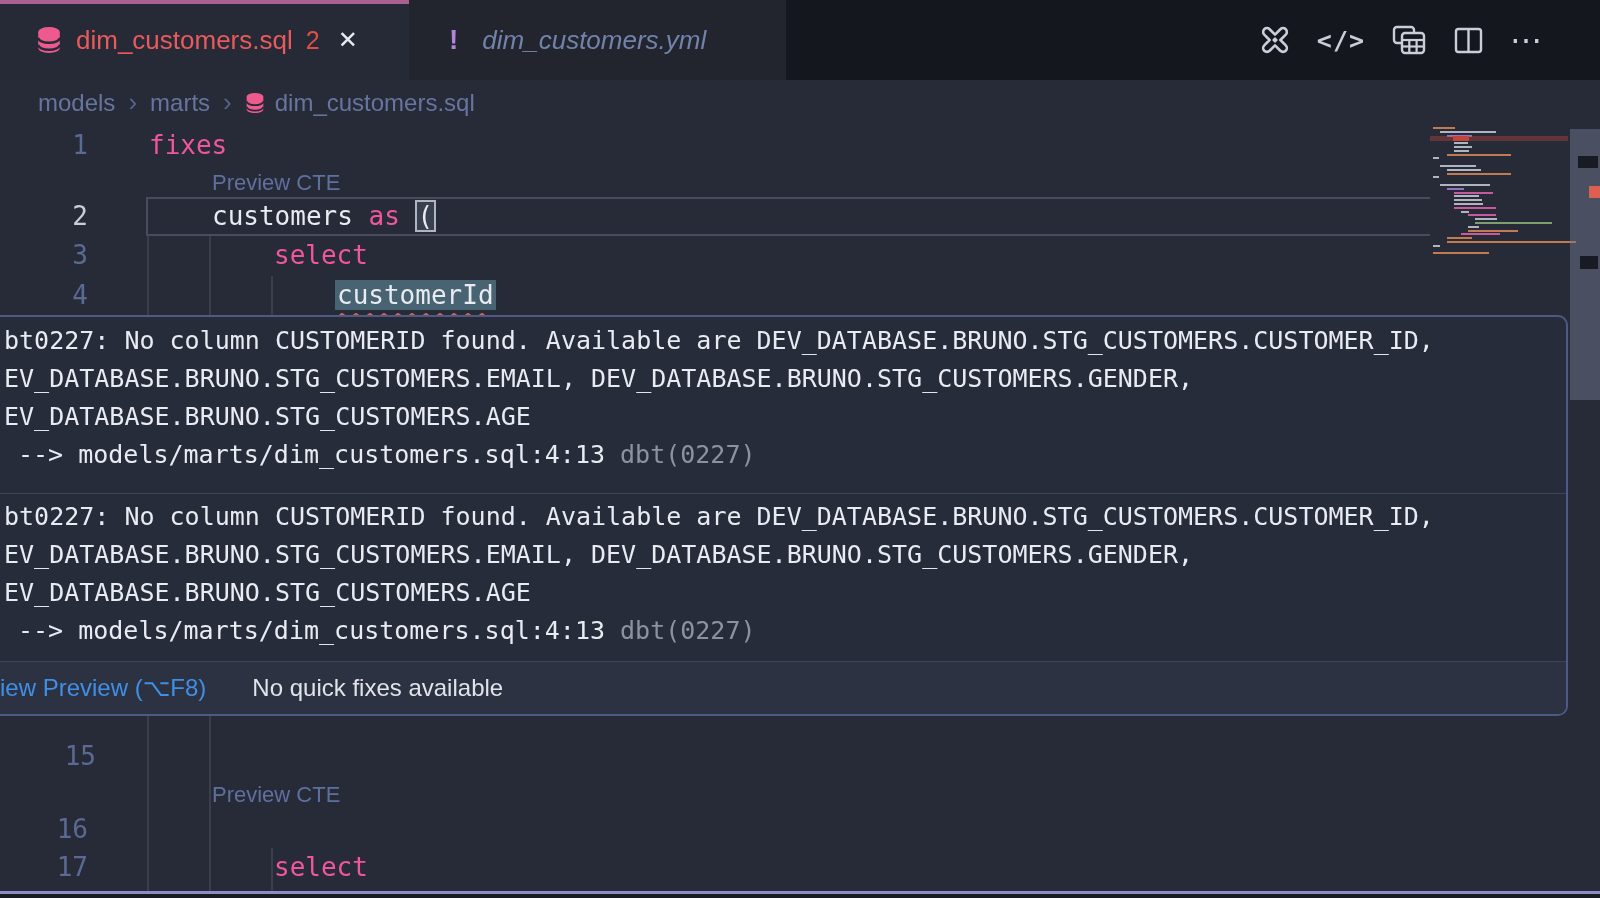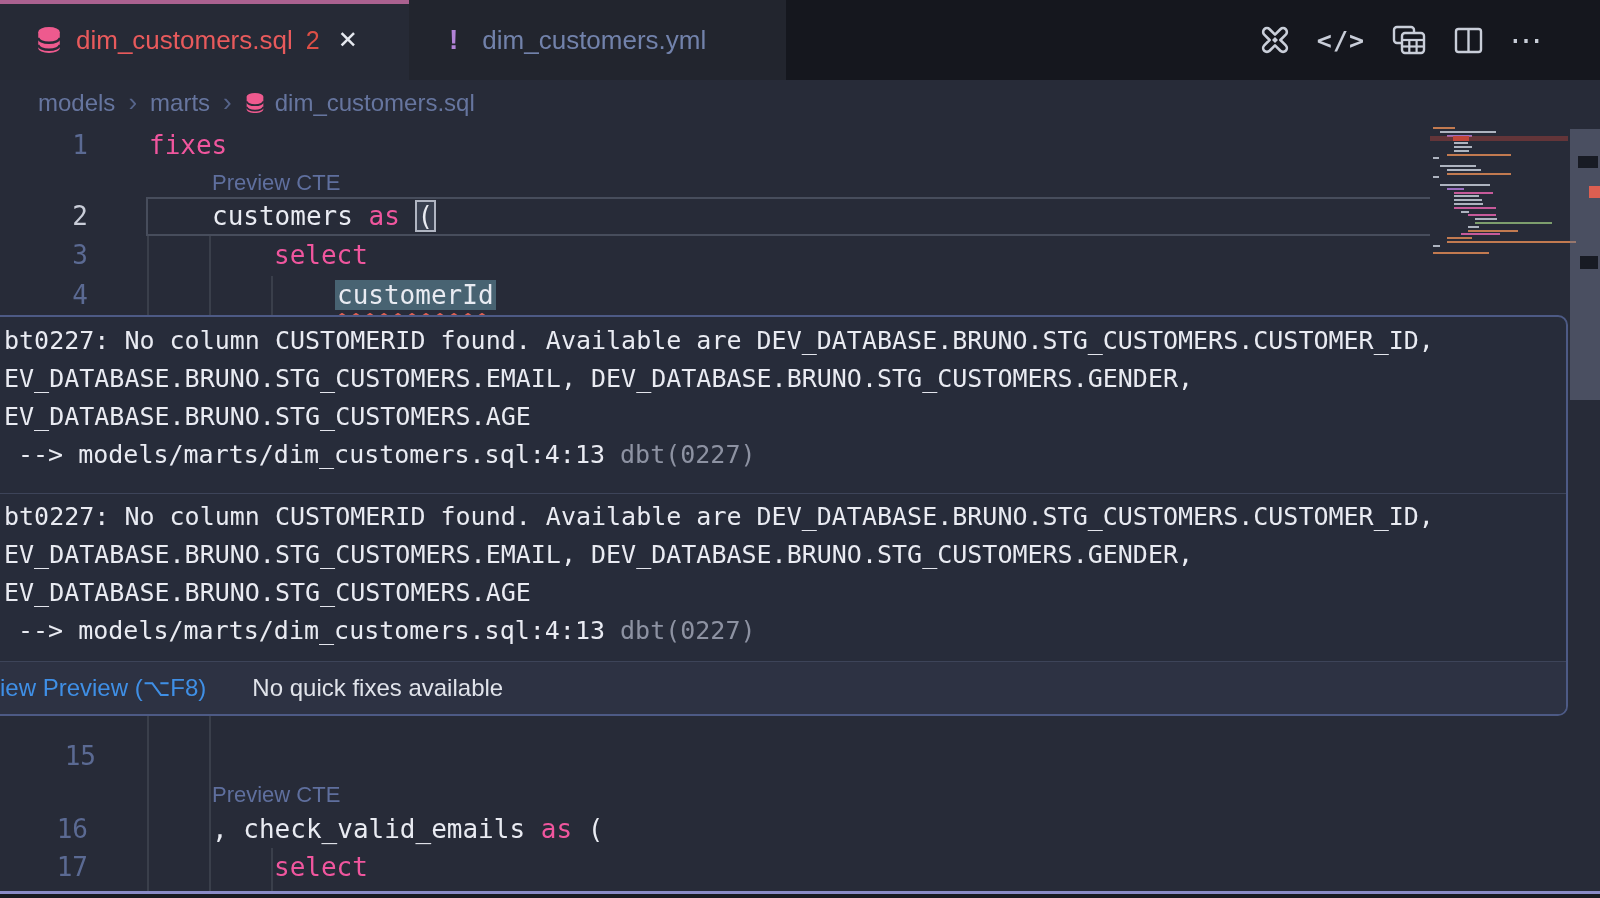--- a/index.html
+++ b/index.html
@@ -11,21 +11,21 @@
   .tabbar{position:absolute;left:0;top:0;width:1600px;height:80px;background:#15171e;}
   .tab-active{position:absolute;left:0;top:0;width:409px;height:80px;background:#262a36;cursor:pointer;}
   .tab-accent{position:absolute;left:0;top:0;width:100%;height:4px;background:var(--accent,#aa6190);}
   .tab-active .inner{position:absolute;left:36px;top:0;height:80px;display:flex;align-items:center;}
   .tab-label{font-size:26px;color:var(--tab-red,#e85a5c);margin-left:14px;}
   .tab-badge{font-size:25px;color:var(--badge-red,#dd4f46);margin-left:13px;}
   .tab-close{font-size:24px;color:#e6e9f0;margin-left:18px;cursor:pointer;}
   .tab-yml{position:absolute;left:409px;top:0;width:377px;height:80px;background:#22252e;cursor:pointer;}
   .tab-yml .inner{position:absolute;left:40px;top:0;height:80px;display:flex;align-items:center;}
   .warn-mark{font-size:28px;font-weight:bold;color:var(--warning-purple,#b283d7);}
-  .tab-label-yml{font-size:26px;color:#7282ab;margin-left:24px;}
+  .tab-label-yml{font-size:26px;font-style:italic;color:#7282ab;margin-left:24px;}
   .actions{position:absolute;right:58px;top:0;height:80px;display:flex;align-items:center;gap:26px;color:#c9ced9;}
   .actions .act{cursor:pointer;display:flex;align-items:center;}
   .code-glyph{font-size:25px;font-weight:bold;letter-spacing:1px;color:#c9ced9;
               font-family:"DejaVu Sans Mono",monospace;}
   .ellipsis{font-size:32px;color:#c9ced9;line-height:30px;}
 
   
   .breadcrumb{position:absolute;left:0;top:80px;width:1600px;height:45px;background:#272b38;
               display:flex;align-items:center;padding-left:38px;font-size:24px;color:var(--breadcrumb-blue,#66759f);}
   .bc-item{cursor:pointer;}
@@ -194,21 +194,20 @@
     </div>
 
     <div class="ed-row" style="top:612px;margin-left:8px;">
       <div class="lnum">15</div>
     </div>
 
     <div class="lens" style="left:212px;top:653px;">Preview CTE</div>
 
     <div class="ed-row" style="top:685px;">
       <div class="lnum">16</div>
-      <div class="ltext" style="left:212px;"><span>, check_valid_emails </span><span class="kw">as</span><span> (</span></div>
     </div>
 
     <div class="ed-row" style="top:723px;">
       <div class="lnum">17</div>
       <div class="ltext" style="left:274px;"><span class="kw">select</span></div>
     </div>
 
     <div class="minimap">
       <div style="position:absolute;left:0;top:0;width:138px;height:300px;">
           <div style="position: absolute; height: 2px; top: 2px; left: 3px; width: 22.4px; background: rgb(194, 122, 80);"></div>

